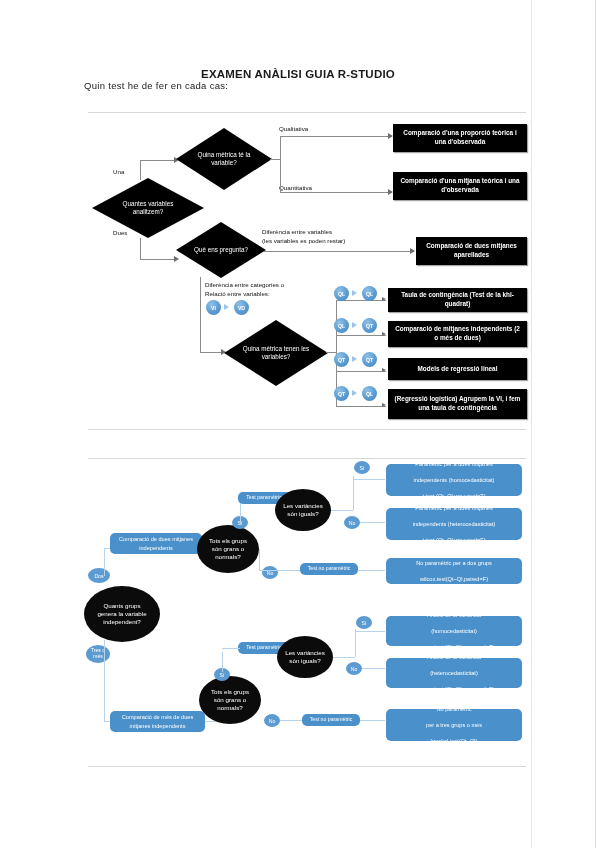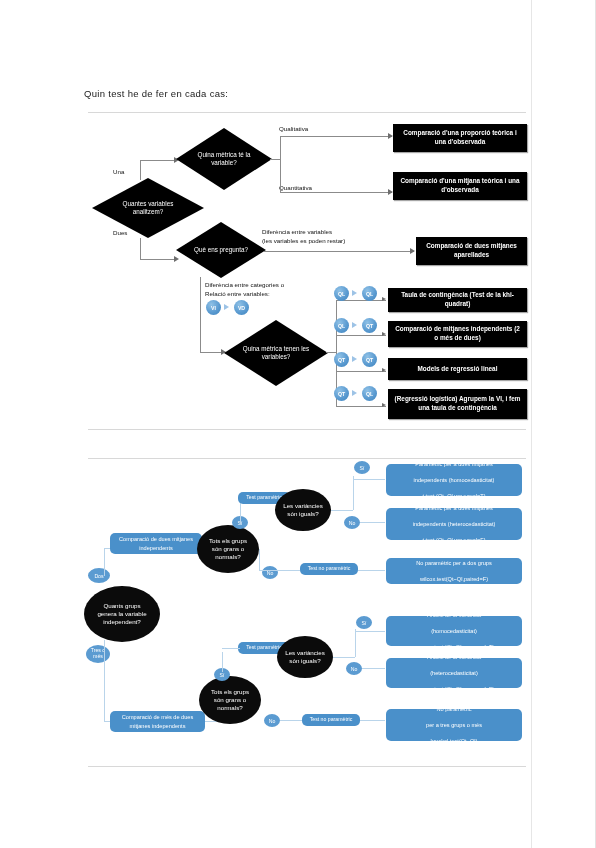--- a/index.html
+++ b/index.html
@@ -5,21 +5,21 @@
   html,body{margin:0;padding:0;background:#ffffff;}
   body{width:596px;height:848px;position:relative;overflow:hidden;
        font-family:"Liberation Sans","DejaVu Sans",sans-serif;color:#1a1a1a;}
 
   .page{position:absolute;left:0;top:0;width:596px;height:848px;background:#fff;}
   .page-rule{position:absolute;top:0;right:0;width:1px;height:848px;background:#e2e2e2;}
   .page-rule2{position:absolute;top:0;right:64px;width:1px;height:848px;background:#e6e6e6;}
 
   .doc-title{position:absolute;left:0;top:68px;width:596px;text-align:center;
              font-size:11.5px;font-weight:bold;letter-spacing:.2px;}
-  .subtitle{position:absolute;left:84px;top:88px;font-size:9.5px;letter-spacing:.3px;}
+  .subtitle{position:absolute;left:84px;top:80px;font-size:9.5px;letter-spacing:.3px;}
   .section2-title{position:absolute;left:86px;top:440px;font-size:9.3px;letter-spacing:.1px;}
 
   .hr{position:absolute;height:1px;background:#d8d8d8;}
 
   
   .blk{position:absolute;background:#000;border:1px solid #000;color:#fff;
        display:flex;align-items:center;justify-content:center;text-align:center;
        font-size:6.4px;font-weight:bold;line-height:1.35;padding:2px 4px;
        box-sizing:border-box;box-shadow:1px 1px 1px rgba(0,0,0,.35);}
 
@@ -62,20 +62,21 @@
   .connline{position:absolute;background:#b9d4ea;}
 </style>
 </head>
 <body>
 
 <div class="page">
 
   <div class="page-rule"></div>
   <div class="page-rule2"></div>
 
+  <div class="doc-title">EXAMEN ANÀLISI GUIA R-STUDIO</div>
   <div class="subtitle">Quin test he de fer en cada cas:</div>
 
   <div class="hr" style="left:88px;top:112px;width:438px;"></div>
 
   <div>
 
     <div class="diamond" style="left:92px;top:178px;width:112px;height:60px;">
       <span>Quantes variables analitzem?</span>
     </div>
 

